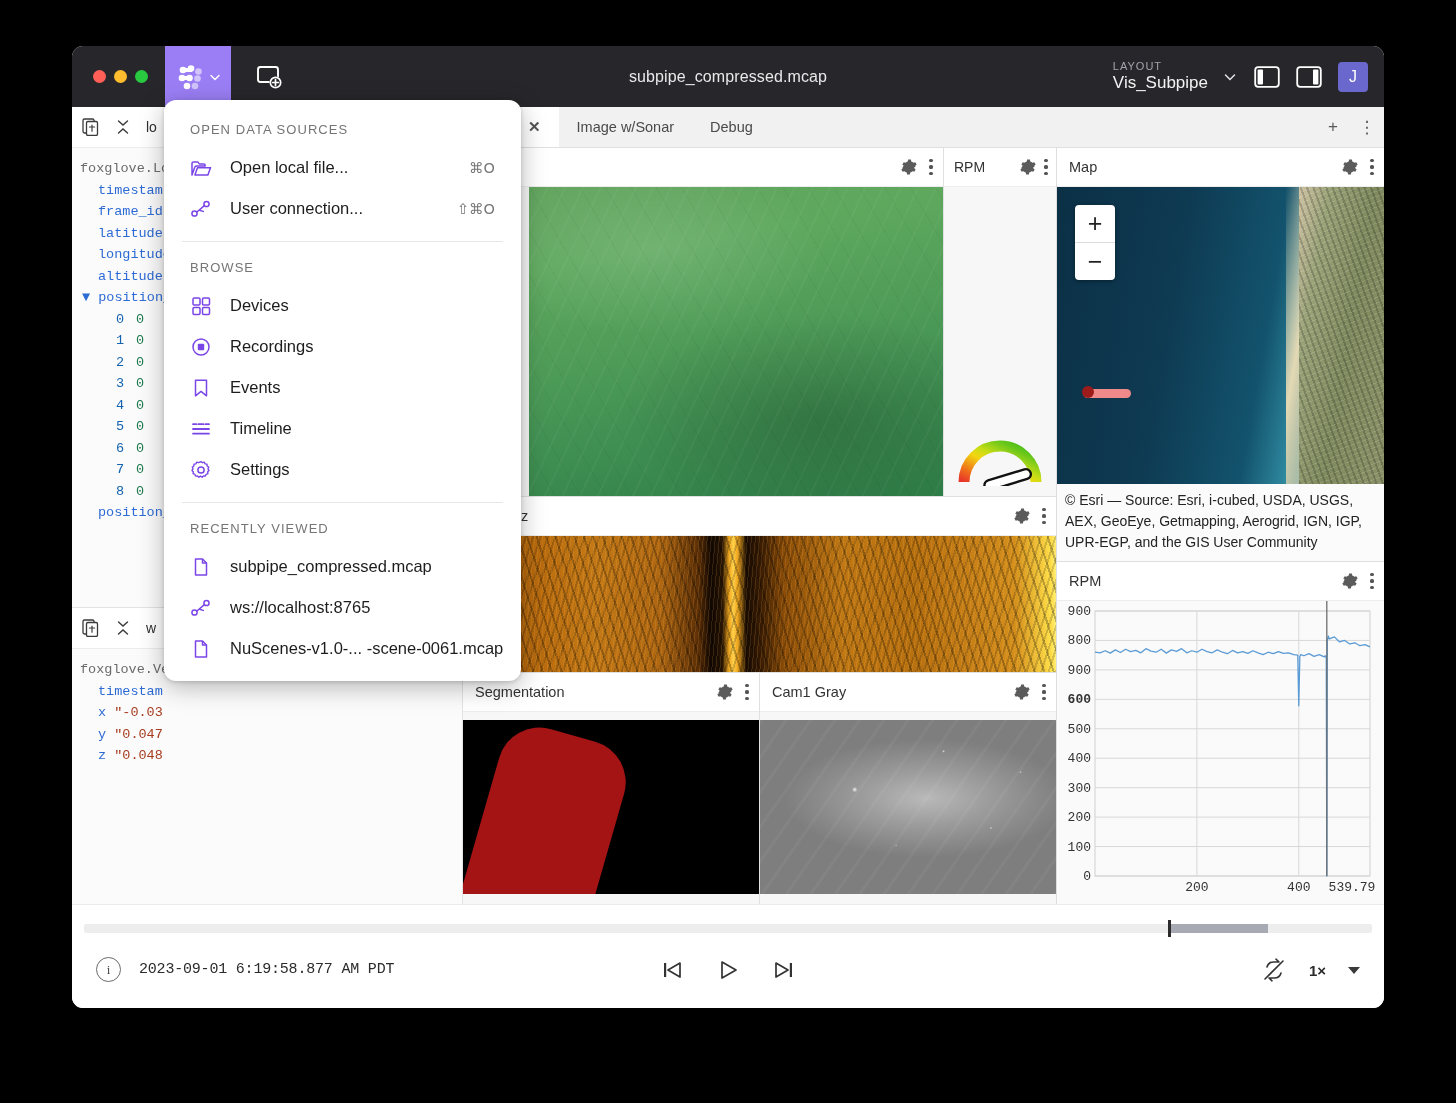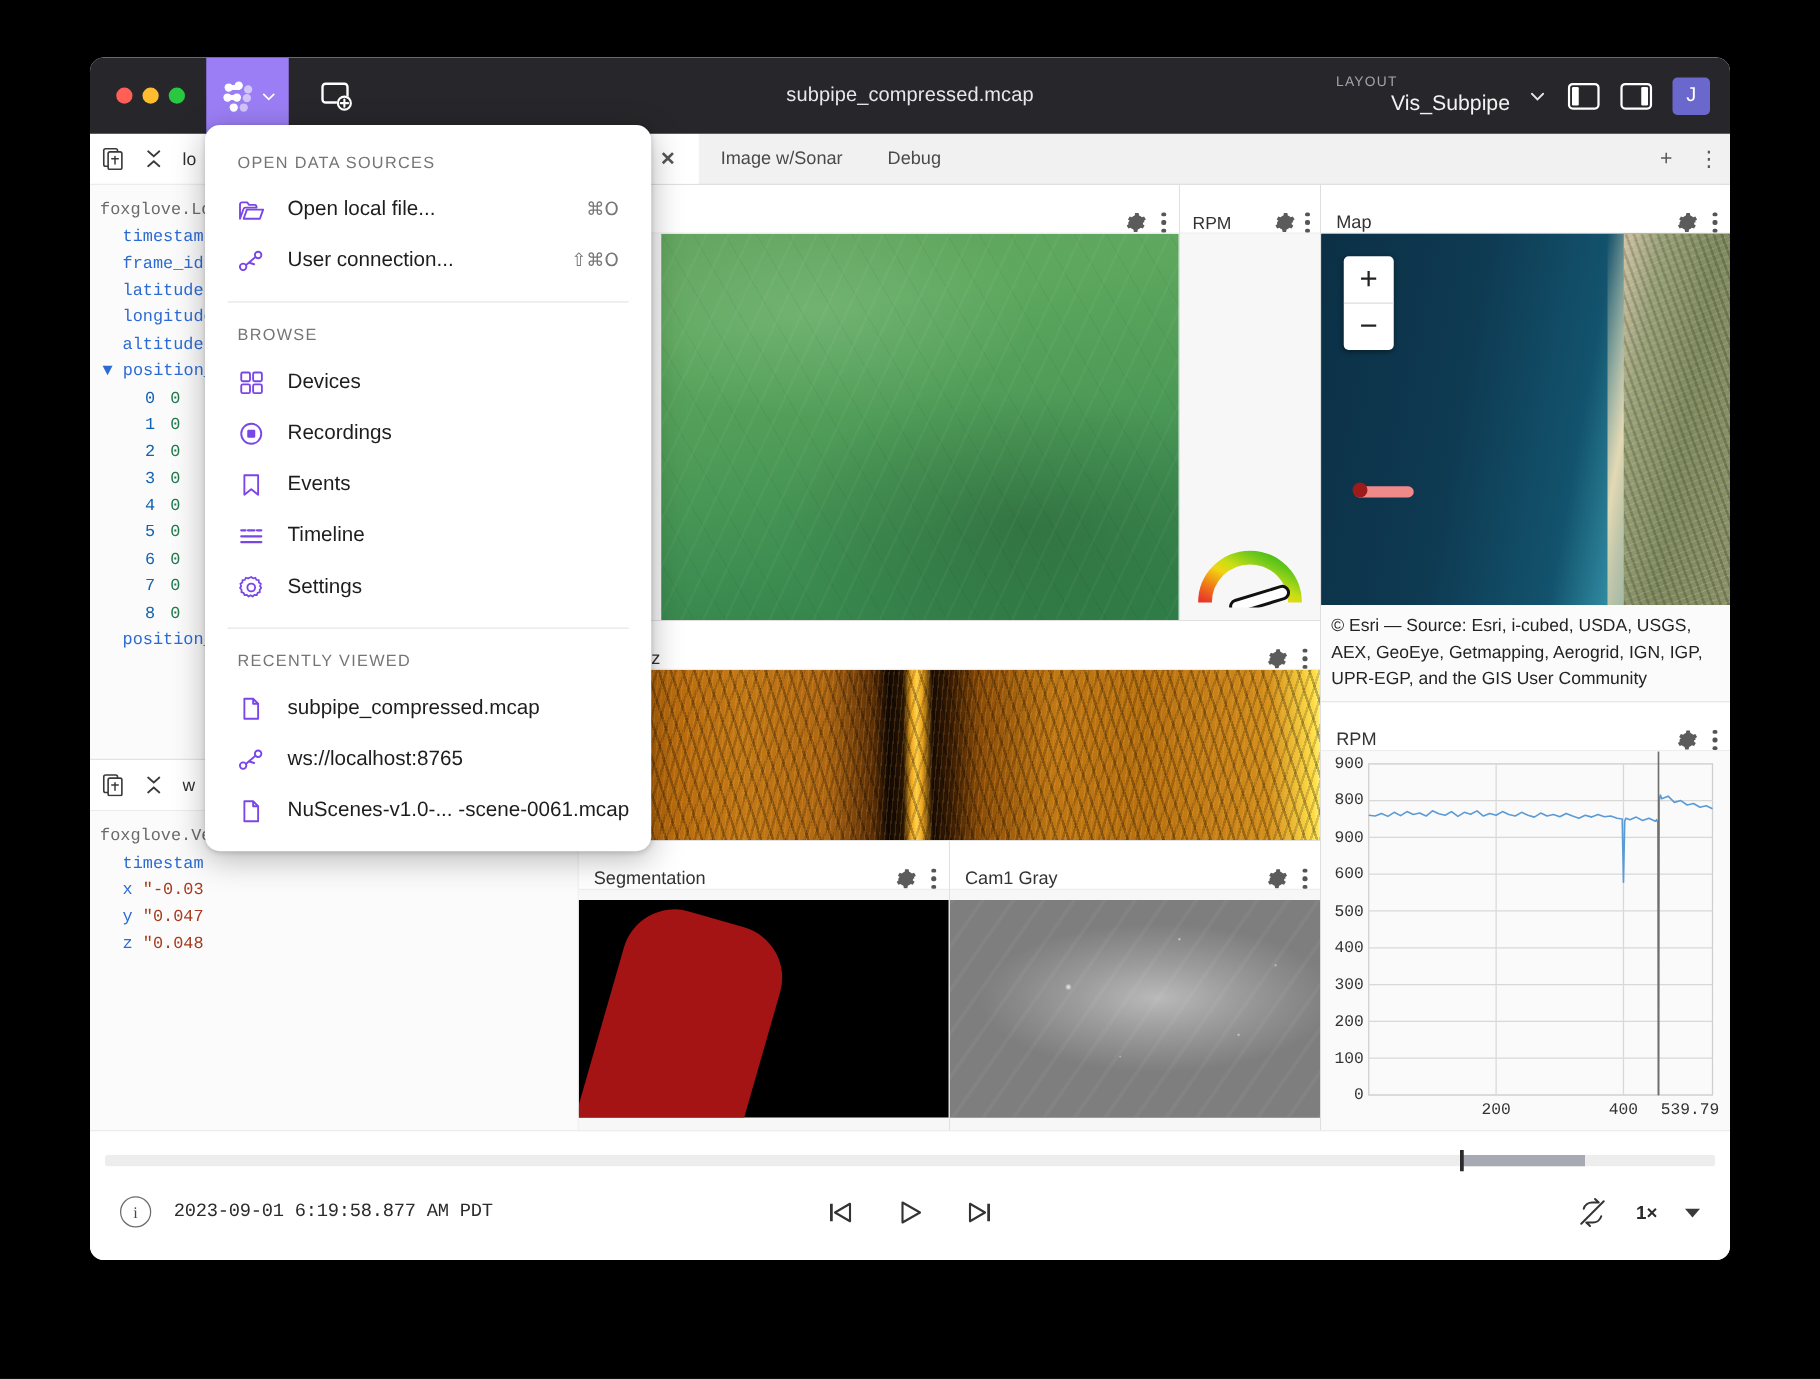--- a/index.html
+++ b/index.html
@@ -76,21 +76,21 @@
 
   .tb-right {
     position: absolute;
     right: 16px;
     display: flex;
     align-items: center;
     gap: 16px;
   }
   .layout-box { display: flex; align-items: center; gap: 14px; cursor: pointer;}
   .layout-label { color: #a3a3ab; font-size: 11px; letter-spacing: 1px; }
-  .layout-value { color: #f2f2f4; font-size: 17px; margin-top: 1px; margin-left: 44px;}
+  .layout-value { color: #f2f2f4; font-size: 17px; margin-top: 1px;}
   .sidebar-toggle { width: 26px; height: 22px; cursor: pointer; }
   .avatar {
     width: 30px; height: 30px;
     background: #6a68cc;
     border-radius: 4px;
     color: #fff;
     display:flex; align-items:center; justify-content:center;
     font-size: 16px;
     cursor: pointer;
   }
@@ -172,21 +172,21 @@
     color:#5a5a5a; font-size: 17px; cursor: pointer;
   }
 
   .layout-grid { flex: 1; display: flex; min-height: 0;}
   .col-left { width: 593px; display:flex; flex-direction: column; border-right:1px solid #dedede;}
   .col-right { flex: 1; display:flex; flex-direction: column;}
 
   .pane { display: flex; flex-direction: column; min-height:0; min-width:0; background:#fff;}
   .pane-head {
     height: 38px;
-    display: flex; align-items: flex-end;
+    display: flex; align-items: center;
     padding: 0 10px 0 12px;
     background: #fff;
     border-bottom: 1px solid #ededed;
     font-size: 14.5px;
     color: #333;
     flex: none;
   }
   .pane-title { flex:1; white-space: nowrap; overflow: hidden;}
   .gear { width:16px;height:16px;margin-right:12px;cursor:pointer; }
   .kebab { width:4px;height:16px;cursor:pointer; display:flex;flex-direction:column;justify-content:space-between;align-items:center;}
@@ -684,21 +684,21 @@
             </div>
             <div class="pane-body">
               <div class="plot-body">
                 <div id="ylabels" style="position:absolute;left:0;top:0;width:34px;bottom:0;">
                     <div class="ytick" style="top: 275px;">0</div>
                     <div class="ytick" style="top: 245.556px;">100</div>
                     <div class="ytick" style="top: 216.111px;">200</div>
                     <div class="ytick" style="top: 186.667px;">300</div>
                     <div class="ytick" style="top: 157.222px;">400</div>
                     <div class="ytick" style="top: 127.778px;">500</div>
-                    <div class="ytick" style="top: 98.3333px;">600</div>
+                    <div class="ytick" style="top: 98.3333px; font-weight: bold;">600</div>
                     <div class="ytick" style="top: 68.8889px;">900</div>
                     <div class="ytick" style="top: 39.4444px;">800</div>
                     <div class="ytick" style="top: 10px;">900</div>
                   </div>
                 <div id="xlabels" style="position:absolute;left:0;right:0;bottom:0;height:26px;">
                     <div class="xtick" style="left: 50px; top: 2px; margin-top: 44px;">0.00</div>
                     <div class="xtick" style="left: 139.891px; top: 2px;">200</div>
                     <div class="xtick" style="left: 241.783px; top: 2px;">400</div>
                     <div class="xtick" style="left: 295px; top: 2px; font-family: Liberation Mono, monospace;">539.79</div>
                   </div>

